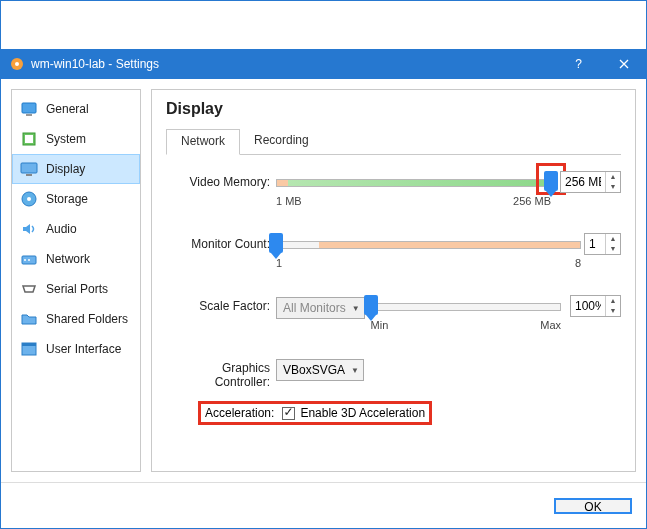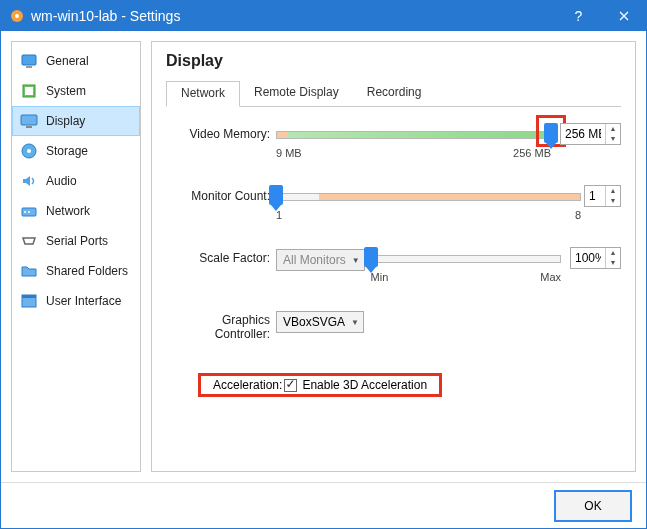--- a/index.html
+++ b/index.html
@@ -1,18 +1,18 @@
 <!DOCTYPE html>
 <html><head>
 <meta charset="utf-8">
 <style>
 * { box-sizing: border-box; margin: 0; padding: 0; font-family: "Segoe UI", Tahoma, sans-serif; }
 body { background: #f0f0f0; width: 647px; height: 529px; overflow: hidden; }
 .window { width: 647px; height: 529px; background: #fff; border: 1px solid #2678d0; display: flex; flex-direction: column; }
-.titlebar { height: 30px; background: #2678d0; color: #fff; display: flex; align-items: center; padding: 0 0 0 8px; font-size: 14px; }
+.titlebar { height: 30px; background: #2678d0; color: #fff; display: flex; align-items: center; padding: 0 0 0 8px; font-size: 12px; margin-top: 48px; }
 .titlebar .gear { width: 16px; height: 16px; margin-right: 6px; }
 .titlebar .title { flex: 1; }
 .titlebar .tbtn { width: 45px; height: 30px; display: flex; align-items: center; justify-content: center; cursor: pointer; }
 .body { flex: 1; padding: 10px; display: flex; gap: 10px; background: #fff; }
 .sidebar { width: 130px; border: 1px solid #c9c9c9; padding: 4px 0; background: #fff; }
 .side-item { display: flex; align-items: center; gap: 8px; padding: 6px 8px; font-size: 12px; cursor: pointer; color: #222; }
 .side-item.selected { background: #cce8ff; border: 1px solid #99d1ff; padding: 5px 7px; }
 .side-item .icon { width: 18px; height: 18px; flex: 0 0 18px; display: flex; align-items: center; justify-content: center; }
 .main { flex: 1; border: 1px solid #c9c9c9; padding: 10px 14px; position: relative; }
 .main h2 { font-size: 16px; font-weight: 600; margin-bottom: 10px; color: #222; }
@@ -36,24 +36,24 @@
 .spin input { border: none; width: 44px; text-align: left; padding: 0 4px; font-size: 12px; outline: none; }
 .spin .arrows { display: flex; flex-direction: column; border-left: 1px solid #ccc; }
 .spin .arrows div { width: 14px; height: 10px; font-size: 7px; line-height: 10px; text-align: center; cursor: pointer; color: #555; }
 .valbox { position: absolute; right: 0; top: -2px; }
 .dropdown { display: inline-flex; align-items: center; border: 1px solid #aaa; background: #f3f3f3; height: 22px; padding: 0 4px 0 6px; font-size: 12px; cursor: pointer; gap: 6px; }
 .dropdown.disabled { color: #888; background: #f0f0f0; }
 .dropdown .caret { font-size: 8px; color: #555; }
 .checkbox { display: inline-flex; align-items: center; gap: 5px; font-size: 12px; }
 .checkbox .box { width: 13px; height: 13px; border: 1px solid #666; background: #fff; position: relative; }
 .checkbox .box.checked::after { content: "✓"; position: absolute; top: -3px; left: 0; font-size: 12px; color: #222; }
-.red-box { border: 3px solid #e53120; padding: 2px 12px; display: inline-flex; align-items: center; gap: 2px; margin-top: 20px; }
+.red-box { border: 3px solid #e53120; padding: 2px 4px; display: inline-flex; align-items: center; gap: 8px; }
 .red-thumb { border: 3px solid #e53120; position: absolute; top: -10px; width: 30px; height: 32px; transform: translateX(-50%); }
 .footer { height: 46px; border-top: 1px solid #ddd; display: flex; justify-content: flex-end; align-items: center; gap: 8px; padding: 0 14px; }
-.btn { min-width: 78px; height: 32px; border: 1px solid #aaa; background: #f3f3f3; font-size: 12px; cursor: pointer; }
+.btn { min-width: 78px; height: 16px; border: 1px solid #aaa; background: #f3f3f3; font-size: 12px; cursor: pointer; }
 .btn.primary { border: 2px solid #2d89ef; }
 .nolabel { font-size: 12px; }
 </style>
 </head>
 <body>
 <div class="window">
 
 <div class="titlebar">
   <span class="gear">
     <svg viewBox="0 0 16 16" width="16" height="16">
@@ -153,37 +153,36 @@
             </svg>
           </span>
       <span>User Interface</span>
     </div>
   </div>
 
   <div class="main">
     <h2>Display</h2>
     <div class="tabs">
       <div class="tab active">Network</div>
-      <div class="tab">Remote Display</div>
       <div class="tab">Recording</div>
     </div>
 
     <div class="row">
       <div class="label">Video Memory:</div>
       <div class="control">
         <div class="slider-box" style="padding-right:70px;">
           <div class="track" style="right:70px;">
             <div class="orange" style="left:0; width:4%;"></div>
             <div class="fill" style="left:4%; right:0;"></div>
           </div>
           <div class="red-thumb" style="left:calc((100% - 70px) * 1.0);"></div>
           <div class="thumb" style="left:calc((100% - 70px) * 1.0);"></div>
           <div class="ticks" style="right:70px;"></div>
           <div class="scale-labels" style="right:70px;">
-            <span>9 MB</span>
+            <span>1 MB</span>
             <span>256 MB</span>
           </div>
           <div class="valbox spin">
             <input value="256 MB" style="">
             <div class="arrows">
                   <div>▲</div>
                   <div>▼</div>
                 </div>
           </div>
         </div>

